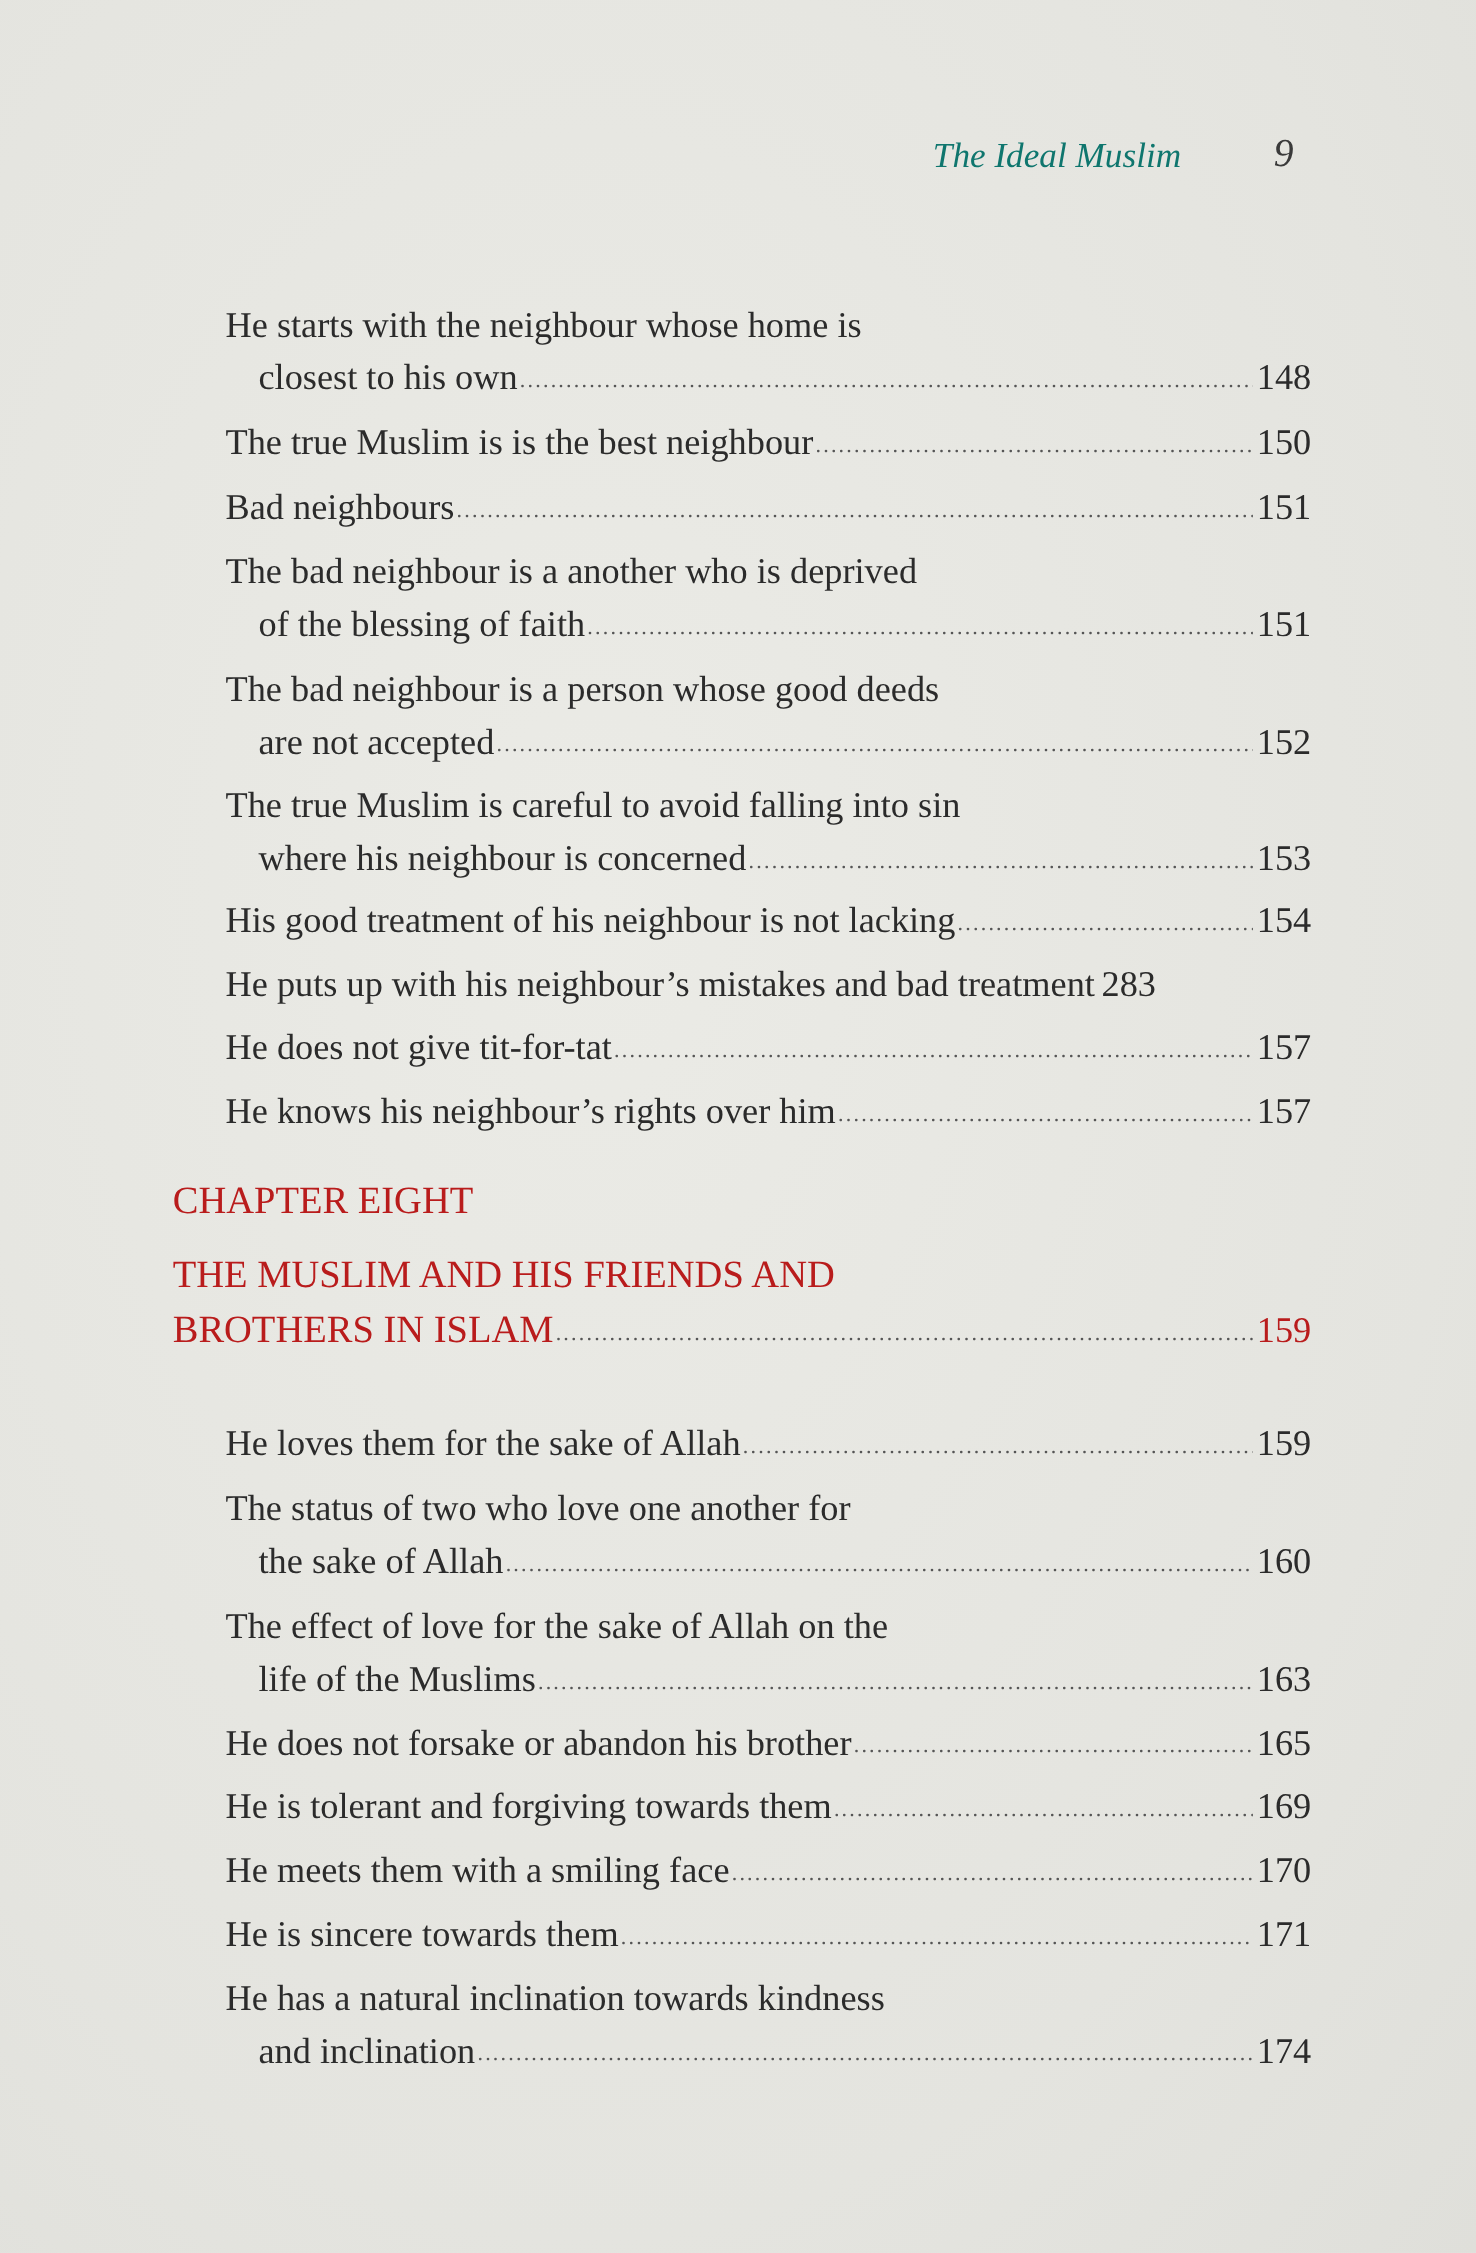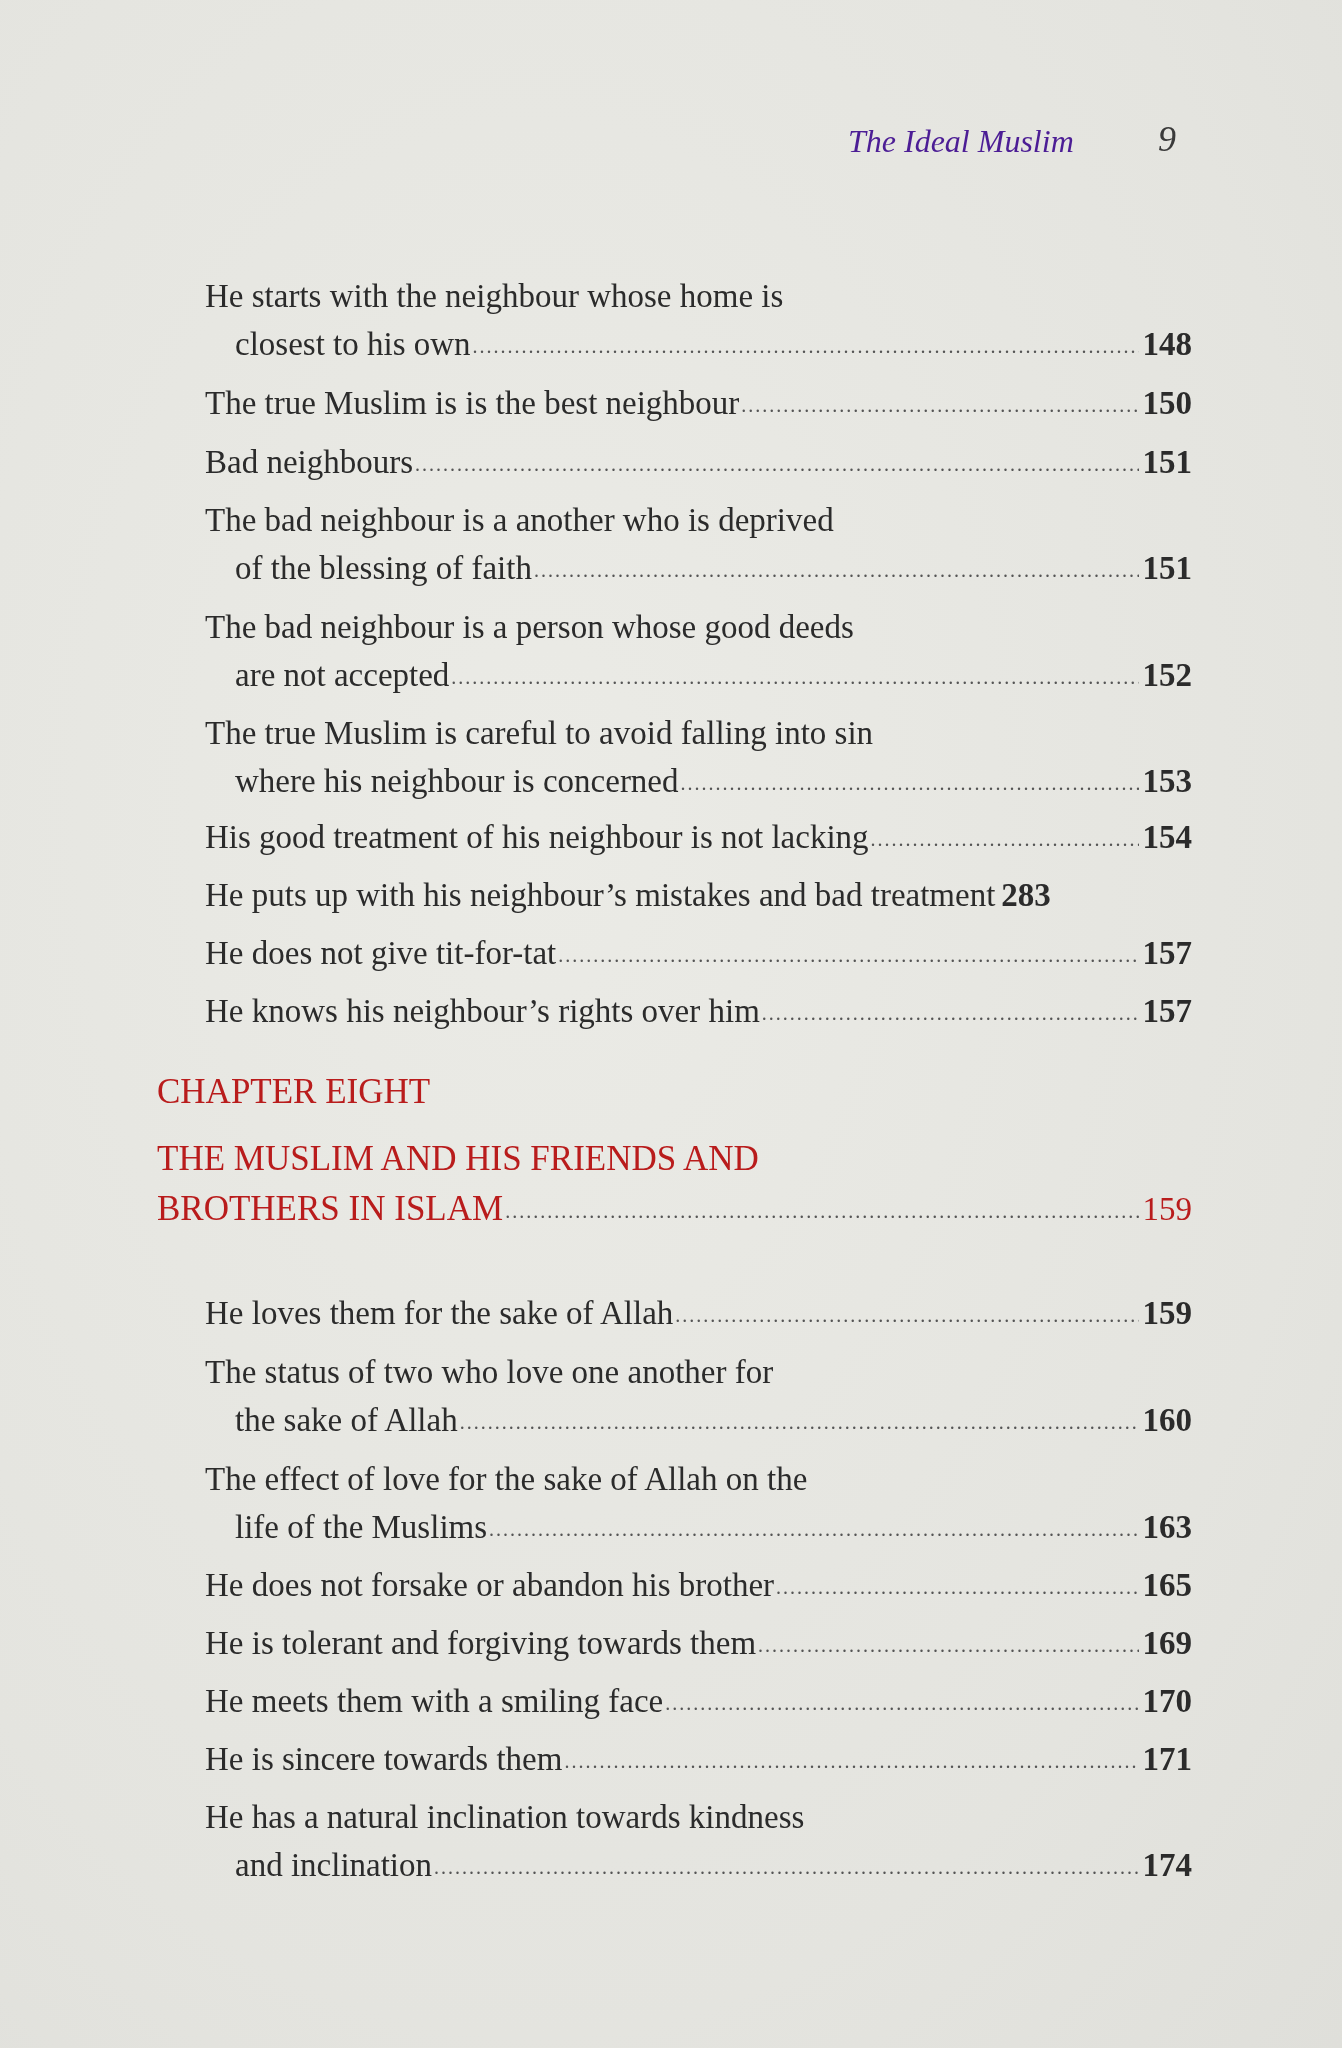--- a/index.html
+++ b/index.html
@@ -9,21 +9,21 @@
     background-image: radial-gradient(ellipse at 40% 40%, #ebebe6 0%, #e4e4df 70%, #dfdfda 100%);
     font-family: "Liberation Serif", "DejaVu Serif", serif;
     color: #2a2a2a;
     position: relative;
   }
   .running-header {
     position: absolute; top: 118px; left: 0; width: 1342px; height: 50px;
   }
   .running-title {
     position: absolute; left: 848px; top: 5px;
-    font-style: italic; font-size: 32px; color: #4c1d95;
+    font-style: italic; font-size: 32px; color: #0f766e;
   }
   .page-number {
     position: absolute; left: 1158px; top: 0px;
     font-size: 36px; font-style: italic; color: #3a3a3a;
   }
   .toc {
     position: absolute; left: 0; top: 0; width: 1342px;
   }
   .entry {
     position: absolute; left: 205px; width: 987px;
@@ -36,21 +36,21 @@
   .entry .line.cont { padding-left: 30px; }
   .entry .text { flex: 0 0 auto; margin-top: 36px; }
   .entry .leader {
     flex: 1 1 auto; overflow: hidden; margin: 0 4px 0 2px;
     font-size: 20px; letter-spacing: 2px; color: #555;
     position: relative; top: -2px;
   }
   .entry .leader::before {
     content: "..........................................................................................................................................................................................................................................";
   }
-  .entry .pg { flex: 0 0 auto; text-align: right; font-weight: bold; }
+  .entry .pg { flex: 0 0 auto; text-align: right; }
   .chapter {
     position: absolute; left: 157px; width: 1035px;
     font-size: 35px; line-height: 48px; color: #b91c1c;
     text-transform: uppercase;
     text-align: right;
   }
   .chapter .line { display: flex; align-items: baseline; white-space: nowrap; height: 50px; }
   .chapter .leader {
     flex: 1 1 auto; overflow: hidden; margin: 0 4px 0 2px;
     font-size: 20px; letter-spacing: 2px; color: #555; position: relative; top: -2px;

